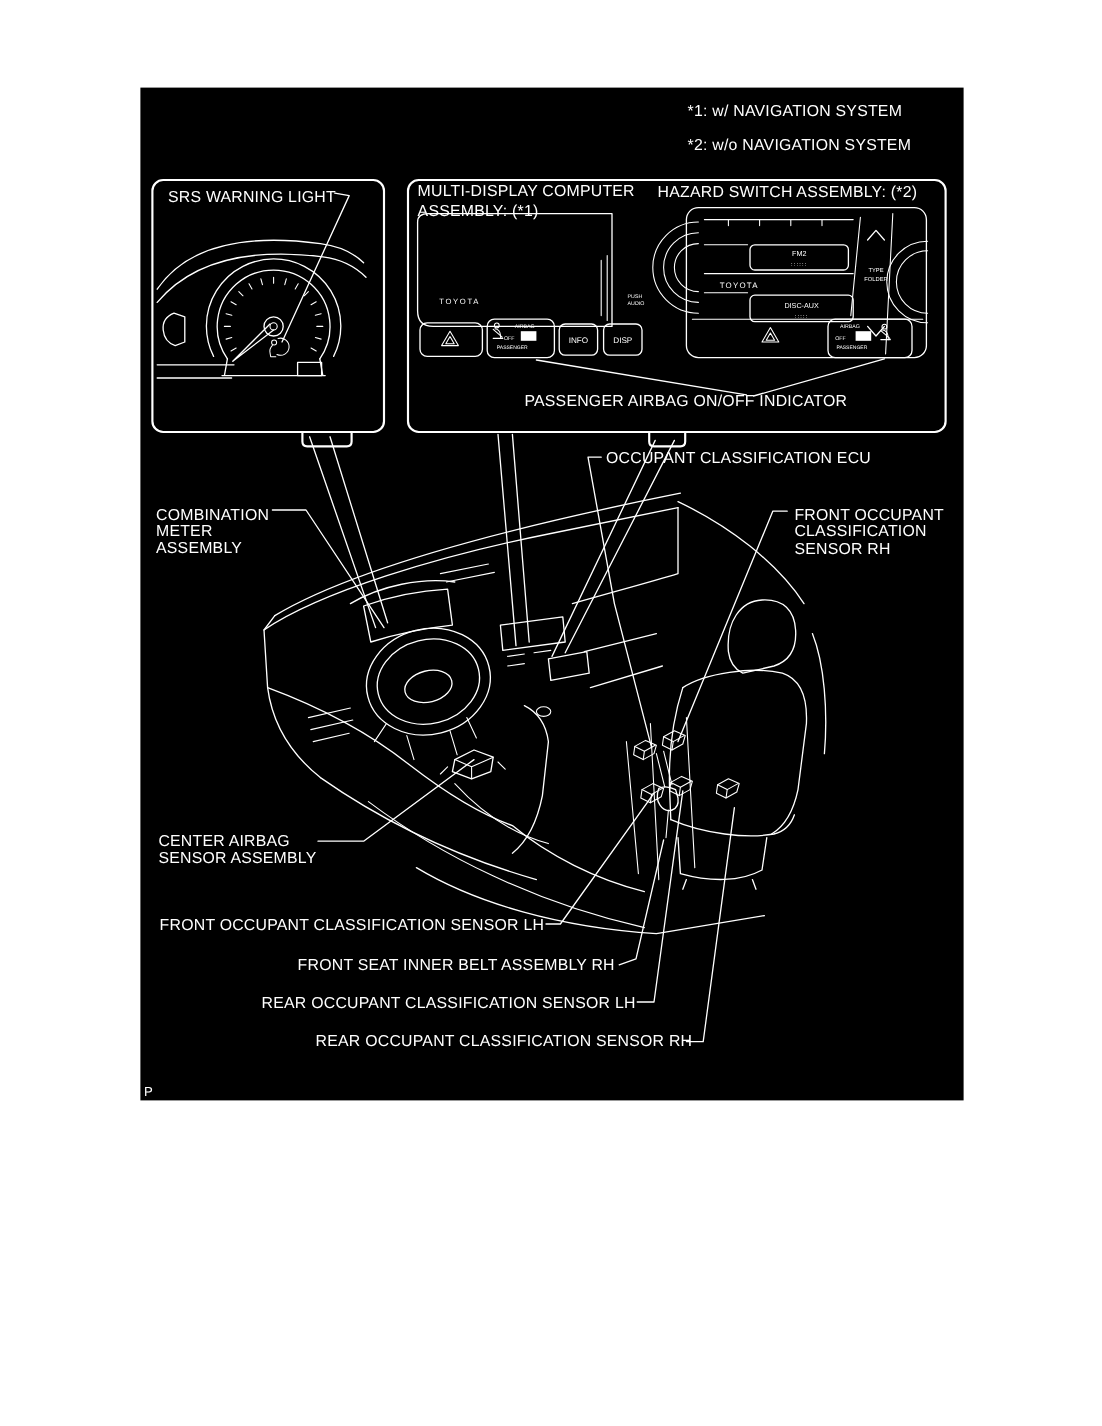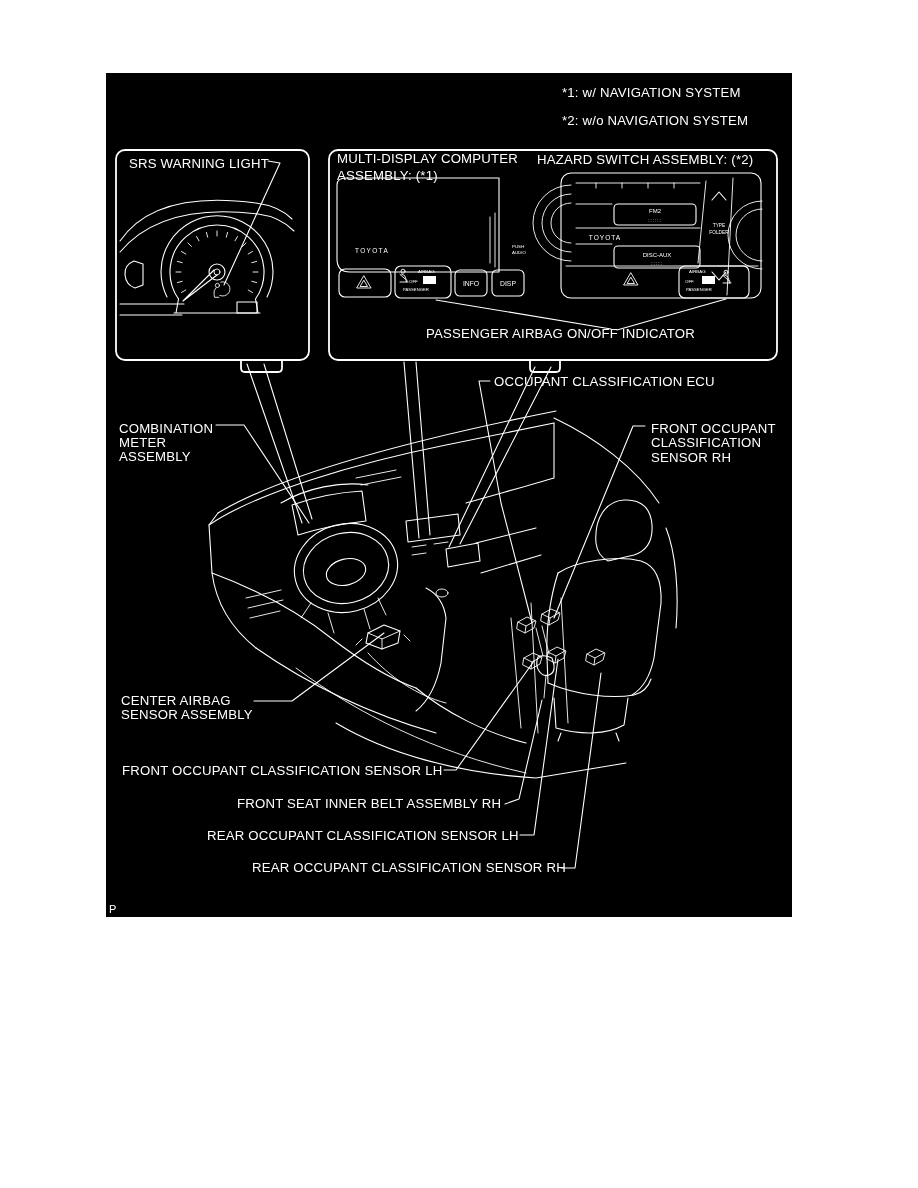--- a/index.html
+++ b/index.html
@@ -1,18 +1,18 @@
 <!DOCTYPE html>
 <html><head>
 <meta charset="utf-8">
 <style>
   html,body{margin:0;padding:0;background:#fff;}
   .page{position:relative;width:918px;height:1188px;background:#ffffff;
         font-family:"Liberation Sans",sans-serif;overflow:hidden;}
-  .diagram{position:absolute;left:106px;top:73px;width:686px;height:844px;background:#000;}
+  .diagram{position:absolute;left:117px;top:73px;width:686px;height:844px;background:#000;}
   svg{position:absolute;inset:0;}
   svg text{fill:#ffffff;font-family:"Liberation Sans",sans-serif;}
   .lbl{font-size:13.2px;letter-spacing:0.2px;}
   .ln{stroke:#ffffff;fill:none;stroke-width:1.1;stroke-linecap:round;stroke-linejoin:round;}
   .ln2{stroke:#ffffff;fill:none;stroke-width:1.8;stroke-linejoin:round;}
   .thin{stroke:#ffffff;fill:none;stroke-width:0.9;stroke-linecap:round;stroke-linejoin:round;}
 </style>
 </head>
 <body>
 

